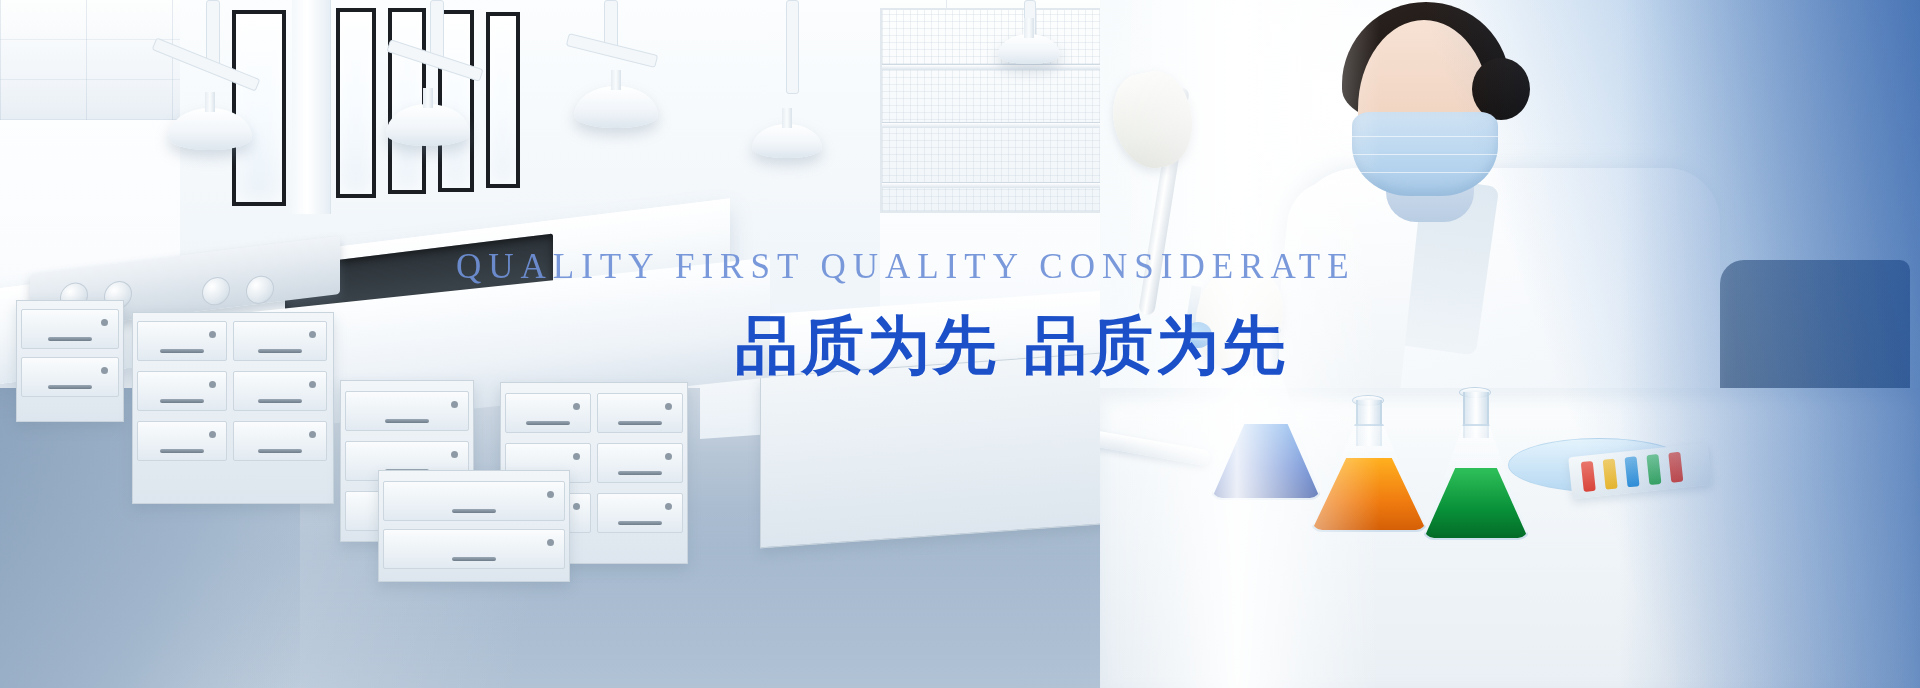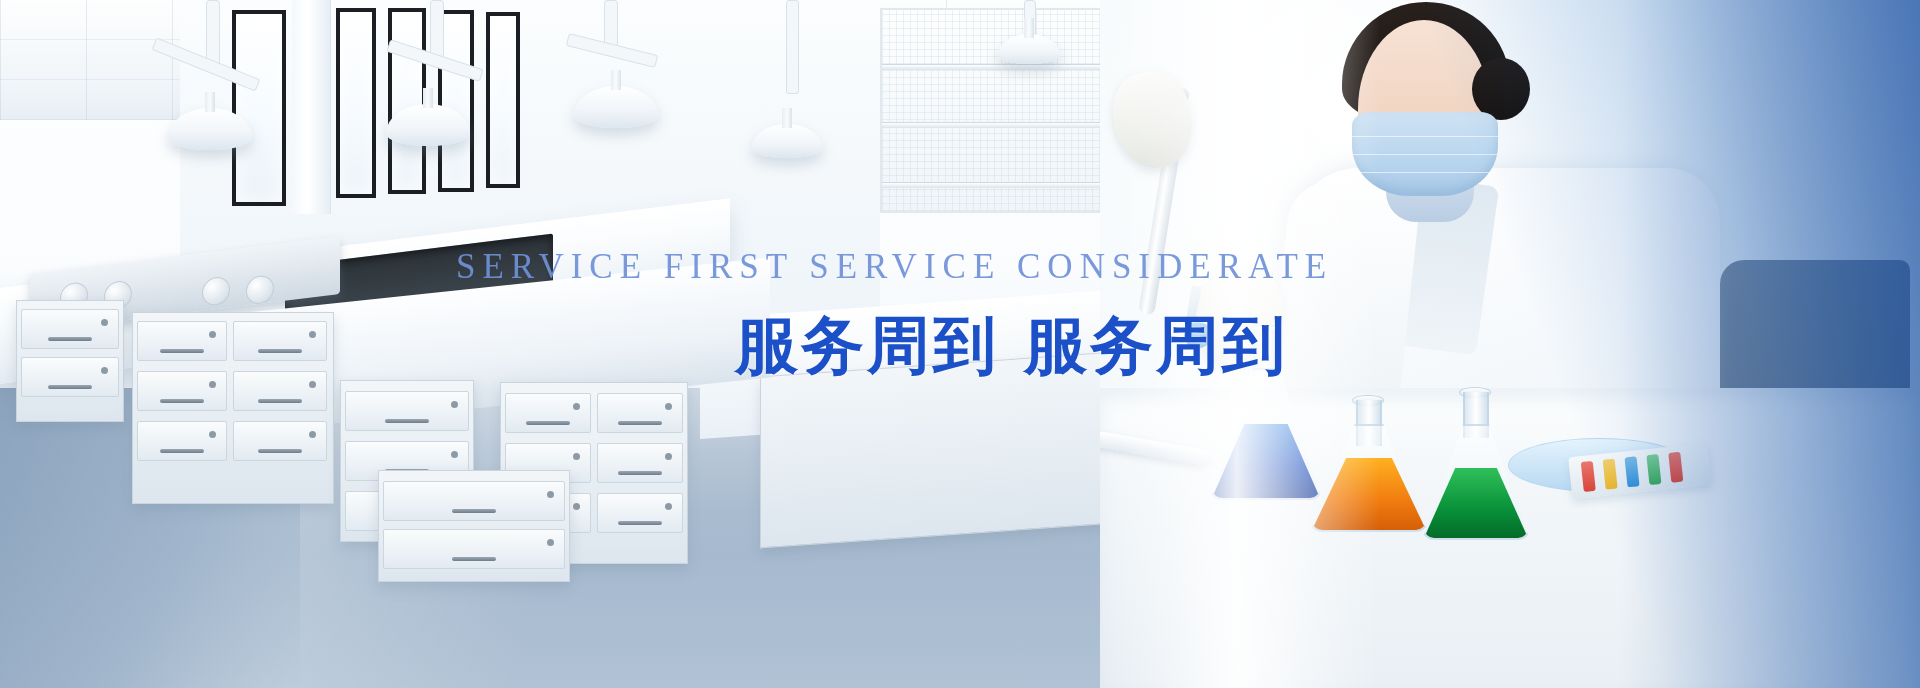--- a/index.html
+++ b/index.html
@@ -585,19 +585,19 @@
       <div class="tube" style="left:100px;background:linear-gradient(180deg,#e9766c,#d8443a)"></div>
     </div>
 
     <div class="blue-wash"></div>
     <div class="blue-wash2"></div>
   </div>
 
   <div class="seam"></div>
 
   <div class="overlay">
-    <div class="eyebrow">SERVICE FIRST SERVICE CONSIDERATE</div>
-
-    <div class="headline">服务周到 服务周到</div>
+    <div class="eyebrow">QUALITY FIRST QUALITY CONSIDERATE</div>
+
+    <div class="headline">品质为先 品质为先</div>
 
   </div>
 
 </div>
 
 </body></html>

